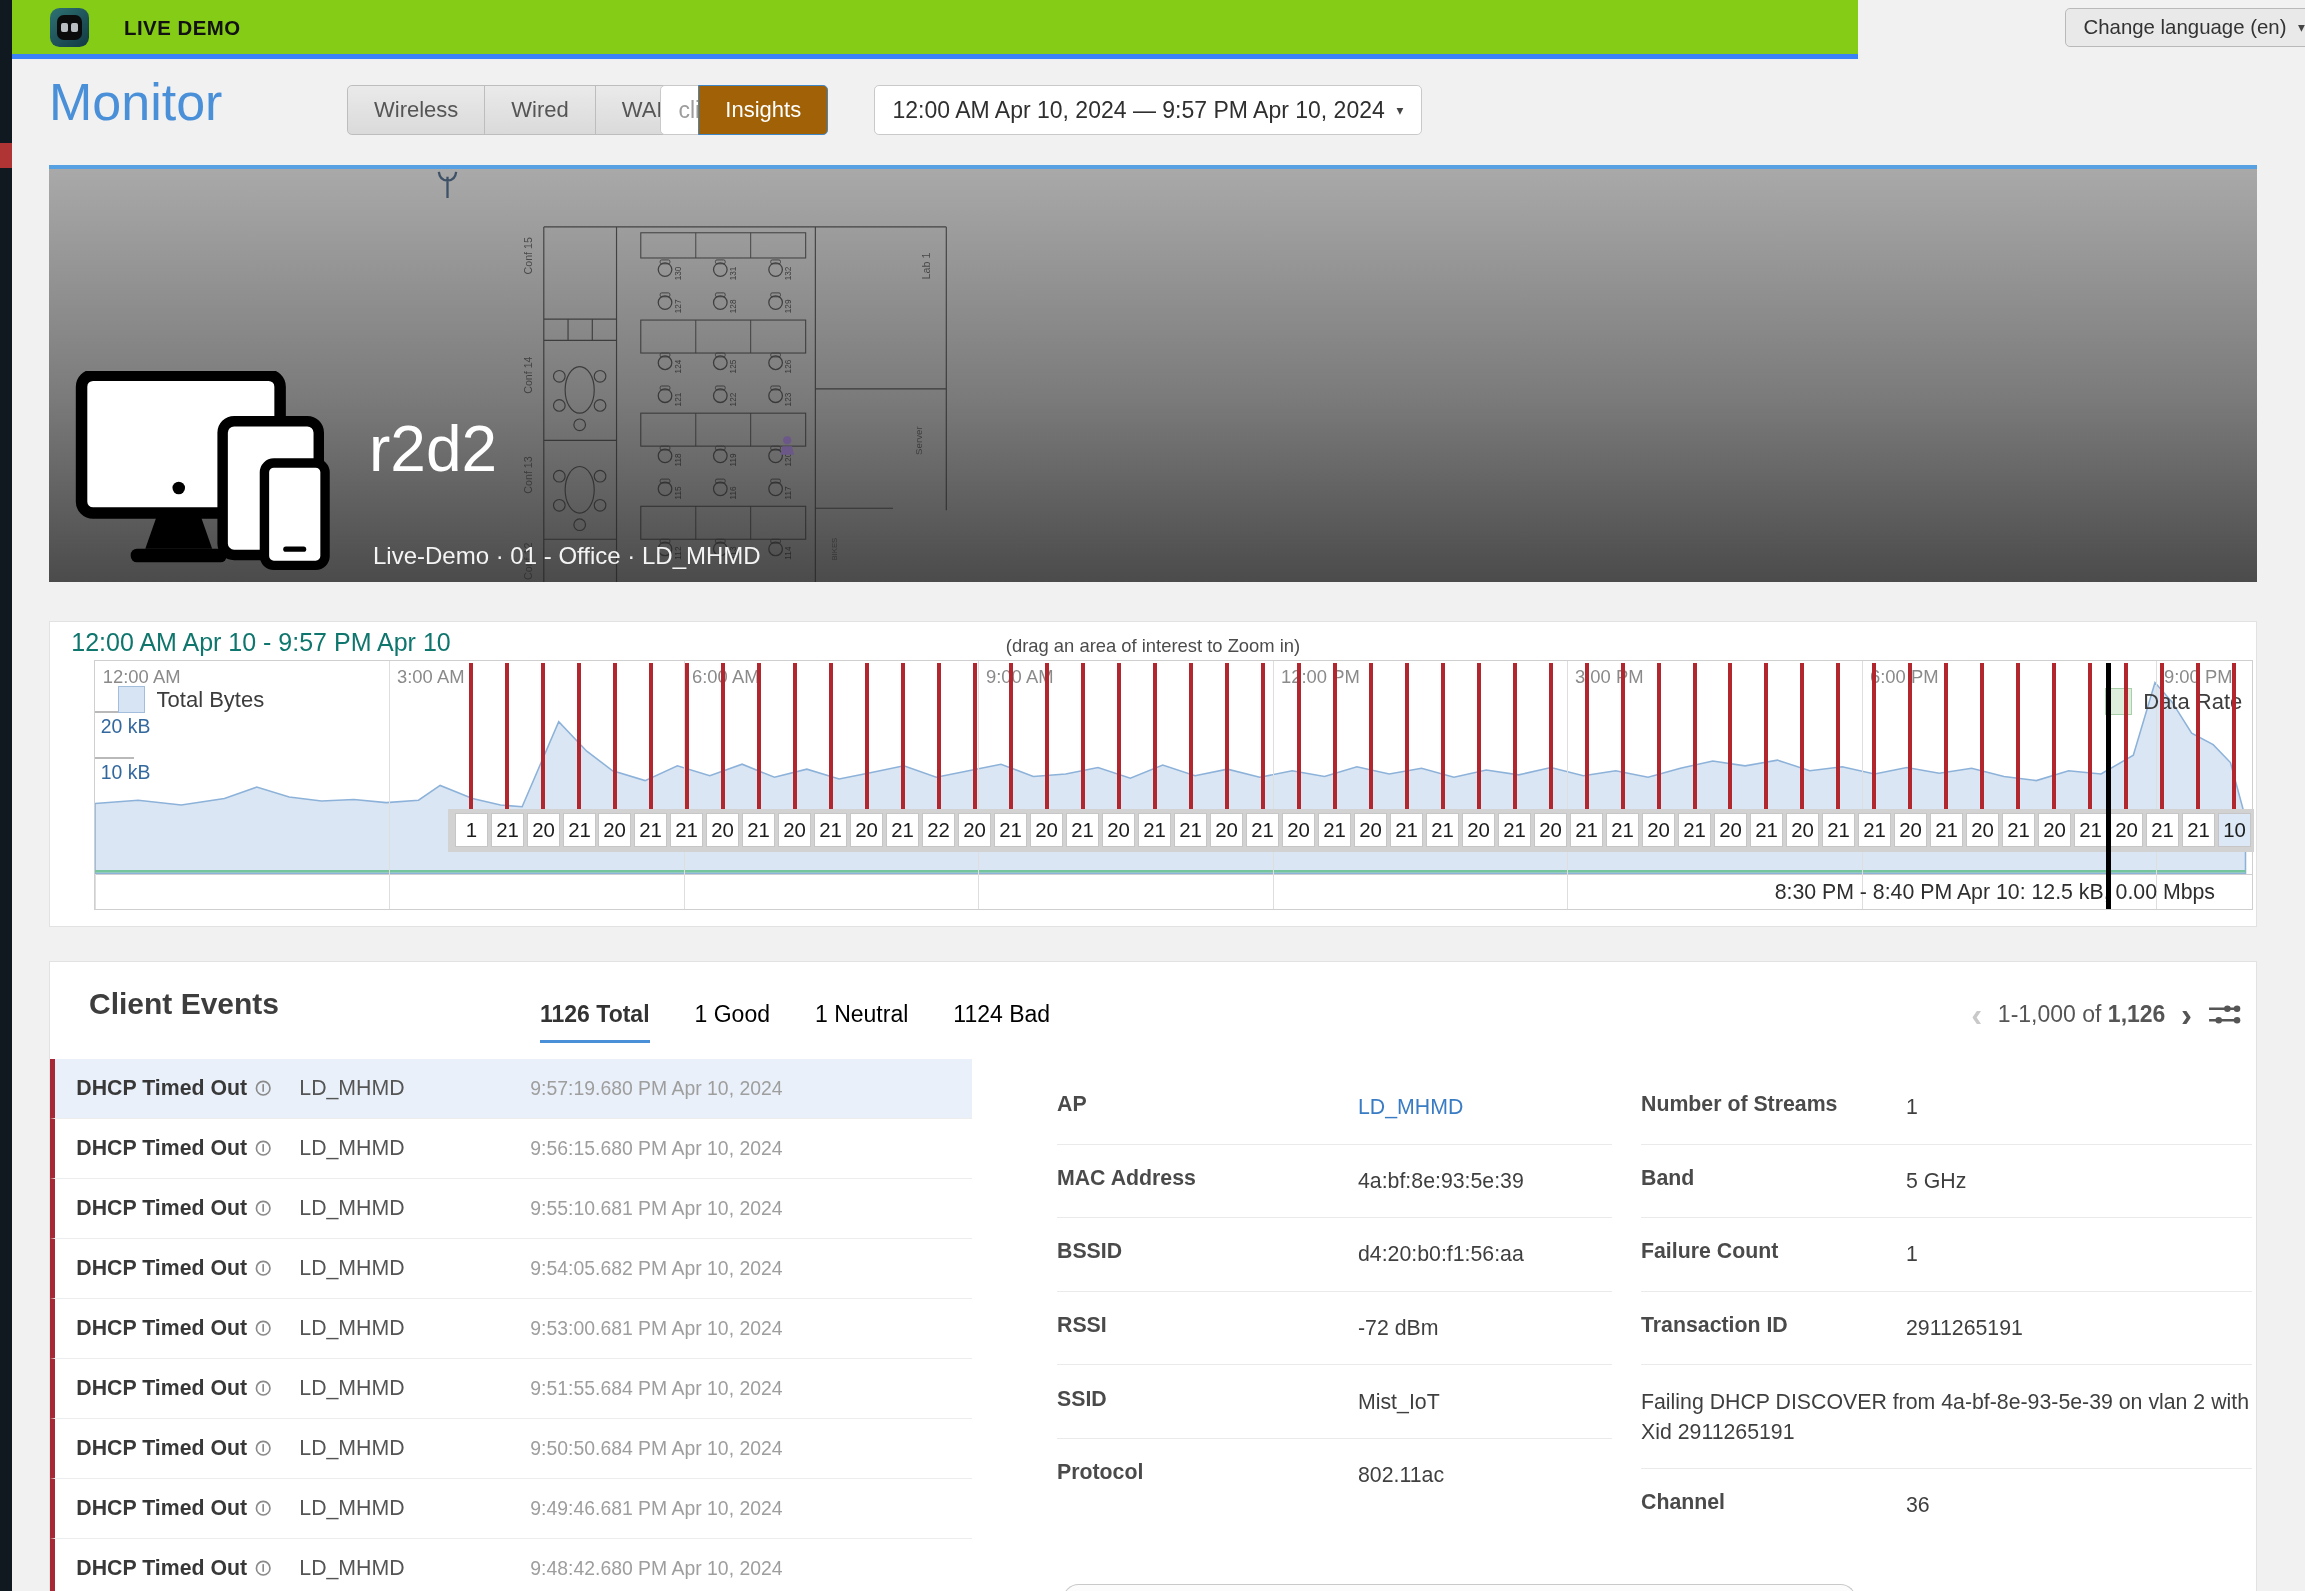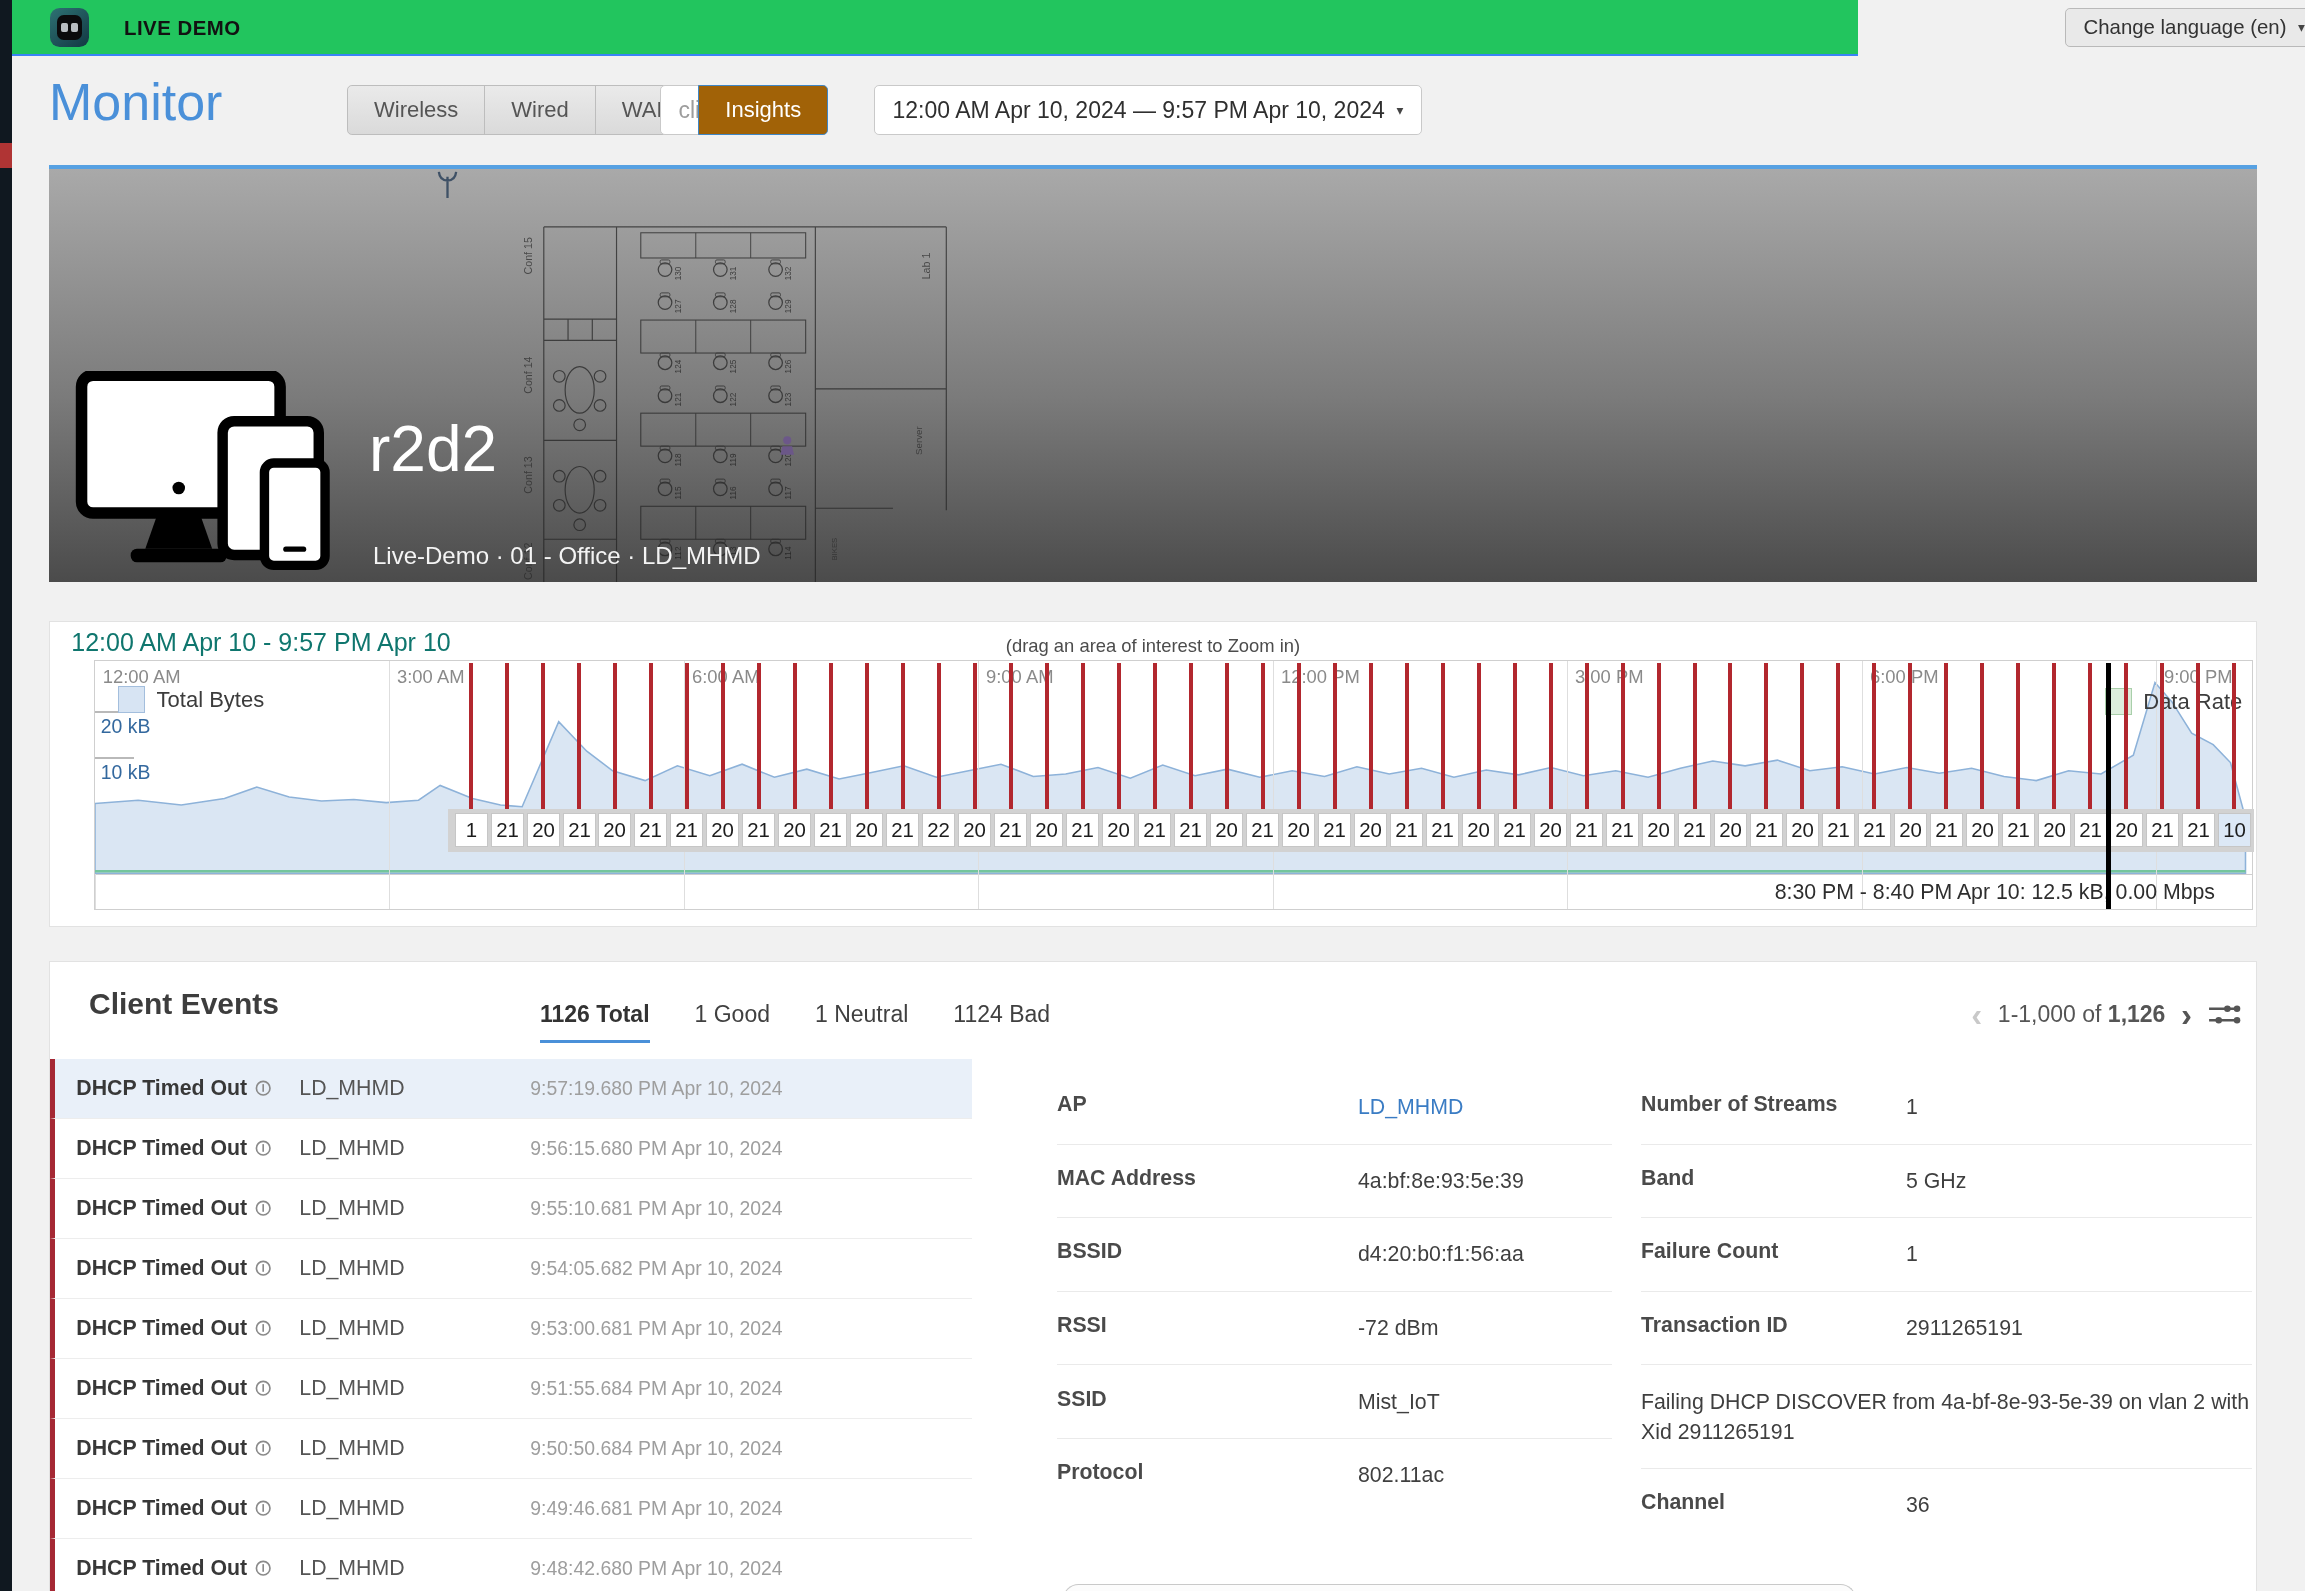--- a/index.html
+++ b/index.html
@@ -1,19 +1,19 @@
 <!DOCTYPE html>
 <html><head>
 <meta charset="utf-8">
 <style>
   html,body{margin:0;padding:0;}
   .stage{position:relative;width:2306px;height:1591px;overflow:hidden;background:#f1f1f1;
          font-family:"Liberation Sans",sans-serif;color:#333;}
   
-  .topbar{position:absolute;left:0;top:0;width:1858px;height:54px;background:#22c55e;border-bottom:2px solid #3b82f6;}
+  .topbar{position:absolute;left:0;top:0;width:1858px;height:54px;background:#84cc16;border-bottom:5px solid #3b82f6;}
   .logo{position:absolute;left:50px;top:7.8px;width:39px;height:39px;border-radius:9.7px;
         background:linear-gradient(140deg,#2e7273,#123843);display:flex;align-items:center;justify-content:center;}
   .logo-face{width:25px;height:25px;border-radius:6.8px;background:#0b0b0c;display:flex;align-items:center;justify-content:center;gap:3.9px;}
   .eye{width:6.8px;height:8.7px;border-radius:1.9px;background:#b9bec2;display:inline-block;}
   .brand{position:absolute;left:124px;top:16.5px;font-size:20.4px;font-weight:800;letter-spacing:0.5px;color:#121212;}
   .lang-btn{position:absolute;left:2065px;top:7.8px;height:39px;padding:0 17.5px;border:1.5px solid #b9b9b9;border-radius:4.9px;
         background:#e9e9e9;font-family:inherit;font-size:20.4px;color:#333;display:flex;align-items:center;white-space:nowrap;}
   .caret{font-size:13.6px;margin-left:11.6px;color:#444;}
   
   .rail{position:absolute;left:0;top:0;width:11.6px;height:1591px;background:#101820;z-index:40;}
@@ -58,21 +58,21 @@
   .bucket-strip{position:absolute;top:148px;height:43px;background:#d2d2d2;z-index:3;}
   .bucket{position:absolute;top:152px;height:34px;background:#fff;border:1.9px solid #c6c6c6;box-sizing:border-box;z-index:4;
           display:flex;align-items:center;justify-content:center;font-size:20.4px;color:#1c1c1c;}
   .bucket.sel{background:#dce8f6;}
   .cursor{position:absolute;top:1.9px;width:4.9px;height:246px;background:#000;z-index:6;}
   .chart-caption{position:absolute;right:41px;top:258px;font-size:21.3px;color:#2e2e2e;}
   
   .events-card{position:absolute;left:49px;top:961px;width:2208px;height:640px;background:#fff;border:1px solid #e2e2e2;box-sizing:border-box;}
   .ev-title{position:absolute;left:27px;top:25px;font-size:30px;font-weight:700;color:#3d3d3d;margin-left:12px;}
   .ev-tabs{position:absolute;left:490px;top:39px;display:flex;gap:45px;}
-  .ev-tab{font-size:23px;color:#404040;padding-bottom:11.6px;border-bottom:3.9px solid transparent;cursor:pointer;}
+  .ev-tab{font-size:23px;color:#000000;padding-bottom:11.6px;border-bottom:3.9px solid transparent;cursor:pointer;}
   .ev-tab.active{font-weight:700;color:#333;border-bottom-color:#4a90d9;}
   .pager{position:absolute;right:13.6px;top:39px;display:flex;align-items:center;gap:15.5px;}
   .pg-prev{font-size:33px;font-weight:700;color:#c9c9c9;line-height:23px;}
   .pg-next{font-size:33px;font-weight:700;color:#555;line-height:23px;}
   .pg-text{font-size:23px;color:#555;}
   .ev-list{position:absolute;left:0;top:97px;width:922px;}
   .ev-row{display:flex;align-items:center;height:60px;border-left:5.8px solid #a52834;border-bottom:1px solid #ededed;
           padding-left:21.3px;box-sizing:border-box;background:#fff;}
   .ev-row.selected{background:#e9f0f9;}
   .ev-type{display:flex;align-items:center;width:223px;font-size:21.3px;font-weight:700;color:#383838;white-space:nowrap;}

